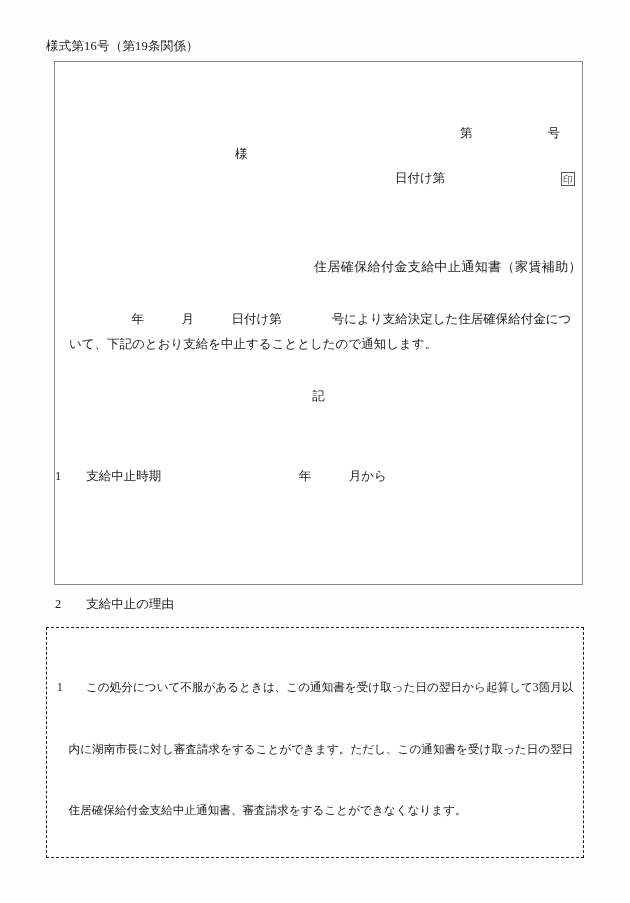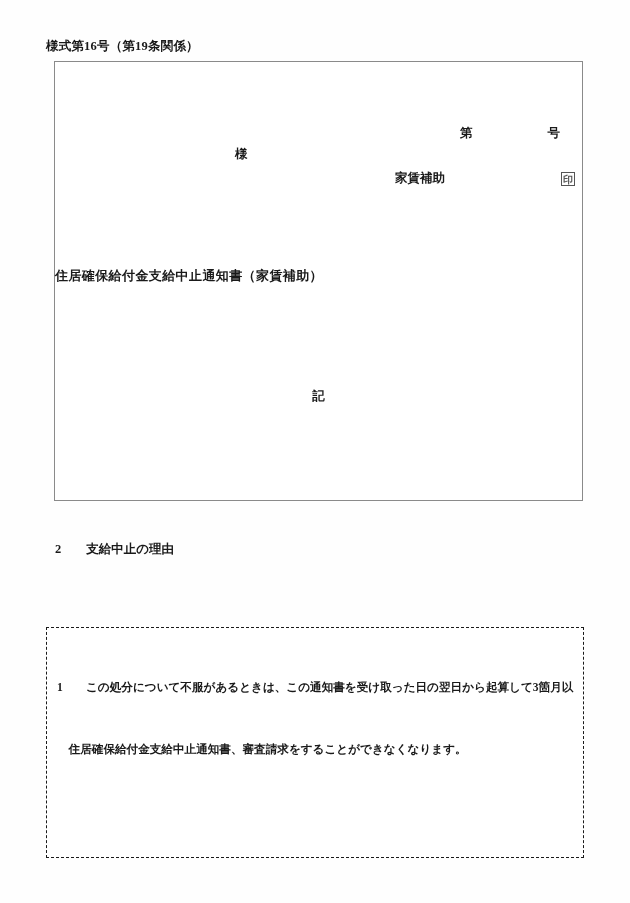--- a/index.html
+++ b/index.html
@@ -13,40 +13,39 @@
     position: relative;
     font-family: "Liberation Serif", "DejaVu Serif", serif;
     color: #1a1a1a;
     overflow: hidden;
   }
 
   .page {
     position: absolute;
     inset: 0;
     background: #fefefe;
-    font-weight: bold;
   }
 
   
   .form-no {
     position: absolute;
     left: 46px;
     top: 38px;
     font-size: 12.5px;
     letter-spacing: 0.2px;
     white-space: nowrap;
   }
 
   
   .main-box {
     position: absolute;
     left: 54px;
     top: 61px;
     width: 529px;
-    height: 440px;
+    height: 524px;
     border: 1px solid #8a8a8a;
     box-sizing: border-box;
     background: #ffffff;
   }
 
   .inner {
     position: relative;
     width: 100%;
     height: 100%;
   }
@@ -96,22 +95,22 @@
     color: #555;
     box-sizing: border-box;
     font-family: "DejaVu Sans", sans-serif;
   }
 
   
   .doc-title {
     position: absolute;
     left: 0;
     right: 0;
-    top: 205px;
-    text-align: left;
+    top: 196px;
+    text-align: right;
     font-size: 13px;
     letter-spacing: 0.4px;
     white-space: pre;
   }
 
   
   .body-text {
     position: absolute;
     left: 14px;
     right: 18px;
@@ -188,43 +187,47 @@
   <div class="main-box">
     <div class="inner">
 
       <div class="doc-meta">
         <span class="line">第　　　　　　号</span>
       </div>
 
       <div class="addressee">様</div>
 
       <div class="issuer-row">
-        <span>家賃補助</span>
+        <span>日付け第</span>
         <span class="seal">印</span>
       </div>
 
       <div class="doc-title">住居確保給付金支給中止通知書（家賃補助）</div>
 
       <div class="body-text">
+        <span class="ln">　　　　　年　　　月　　　日付け第　　　　号により支給決定した住居確保給付金につ</span>
+        <span class="ln">いて、下記のとおり支給を中止することとしたので通知します。</span>
       </div>
 
       <div class="ki-mark">記</div>
 
       <div class="items">
         <div class="item item-1">
+          <span class="row">1　　支給中止時期　　　　　　　　　　　年　　　月から</span>
         </div>
         <div class="item item-2">
           <span class="row">2　　支給中止の理由</span>
         </div>
       </div>
 
     </div>
   </div>
 
   <div class="notice-box">
     <div class="notice-item">
       <span class="ln">1　　この処分について不服があるときは、この通知書を受け取った日の翌日から起算して3箇月以</span>
+      <span class="ln">　内に湖南市長に対し審査請求をすることができます。ただし、この通知書を受け取った日の翌日</span>
       <span class="ln">　住居確保給付金支給中止通知書、審査請求をすることができなくなります。</span>
     </div>
 
   </div>
 
 </div>
 
 </body></html>

